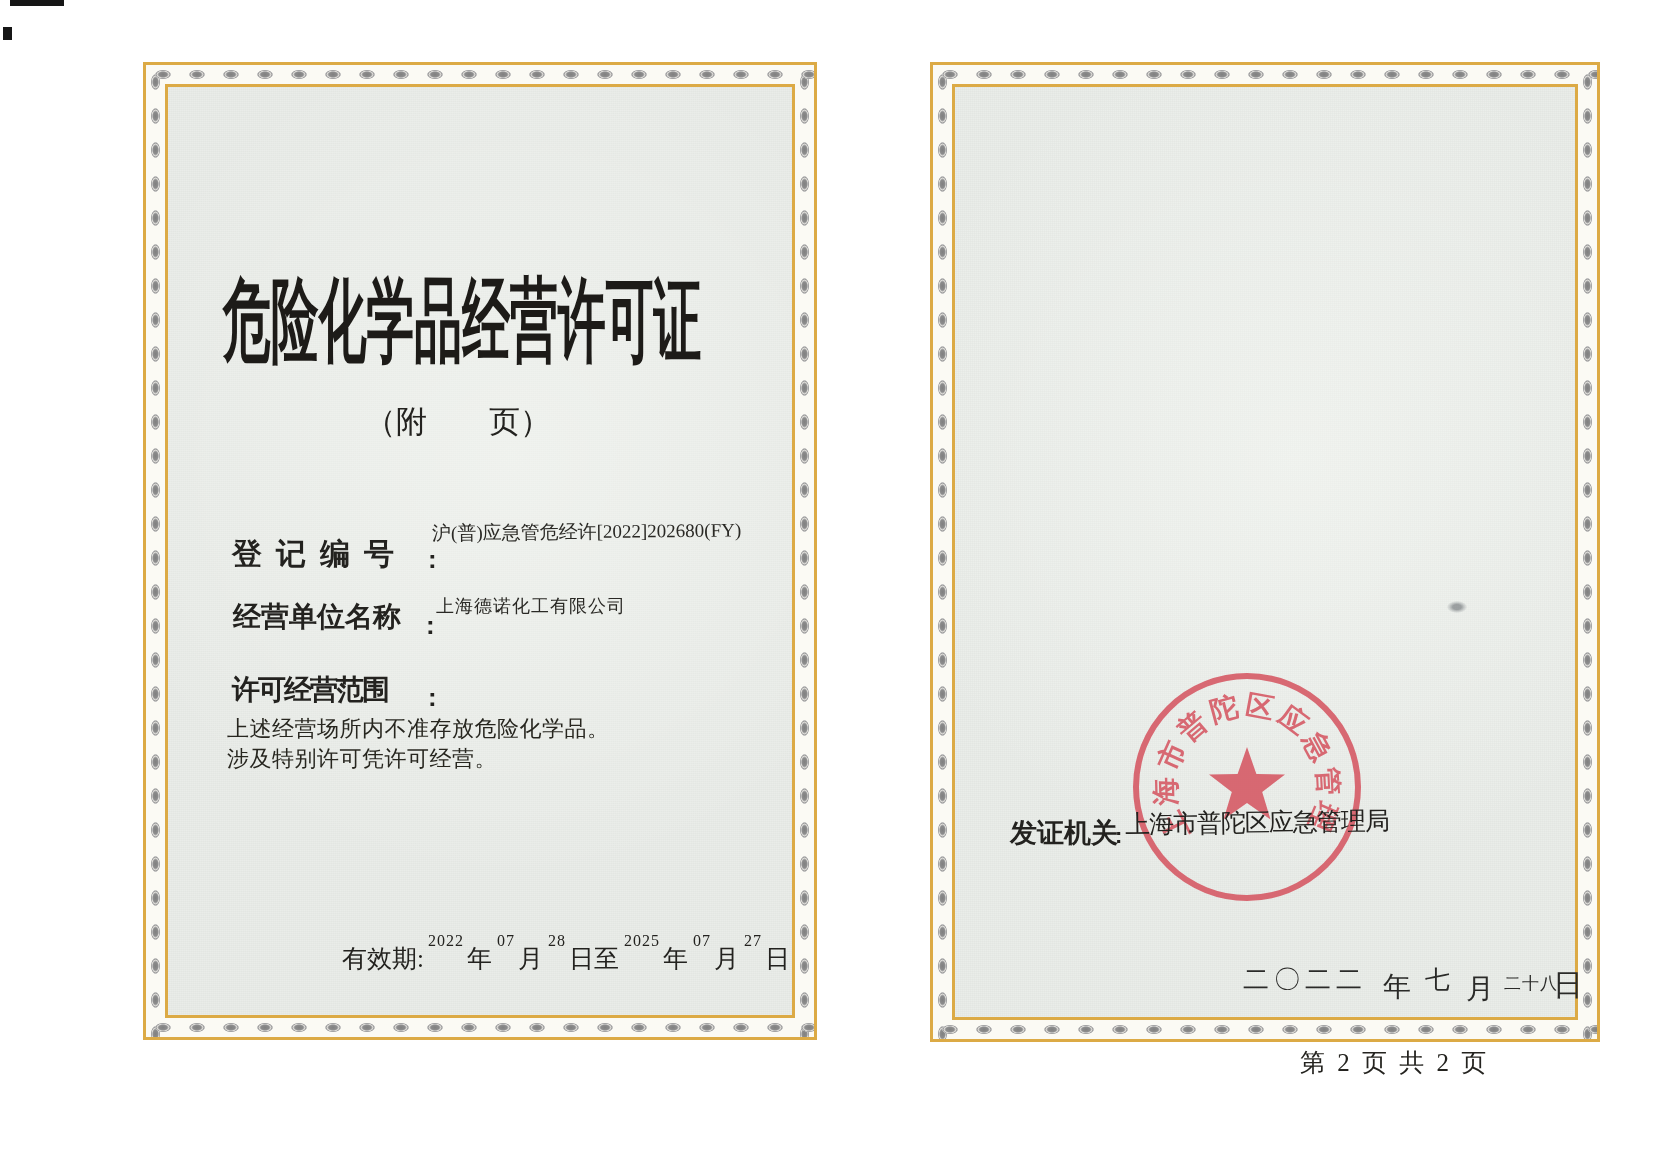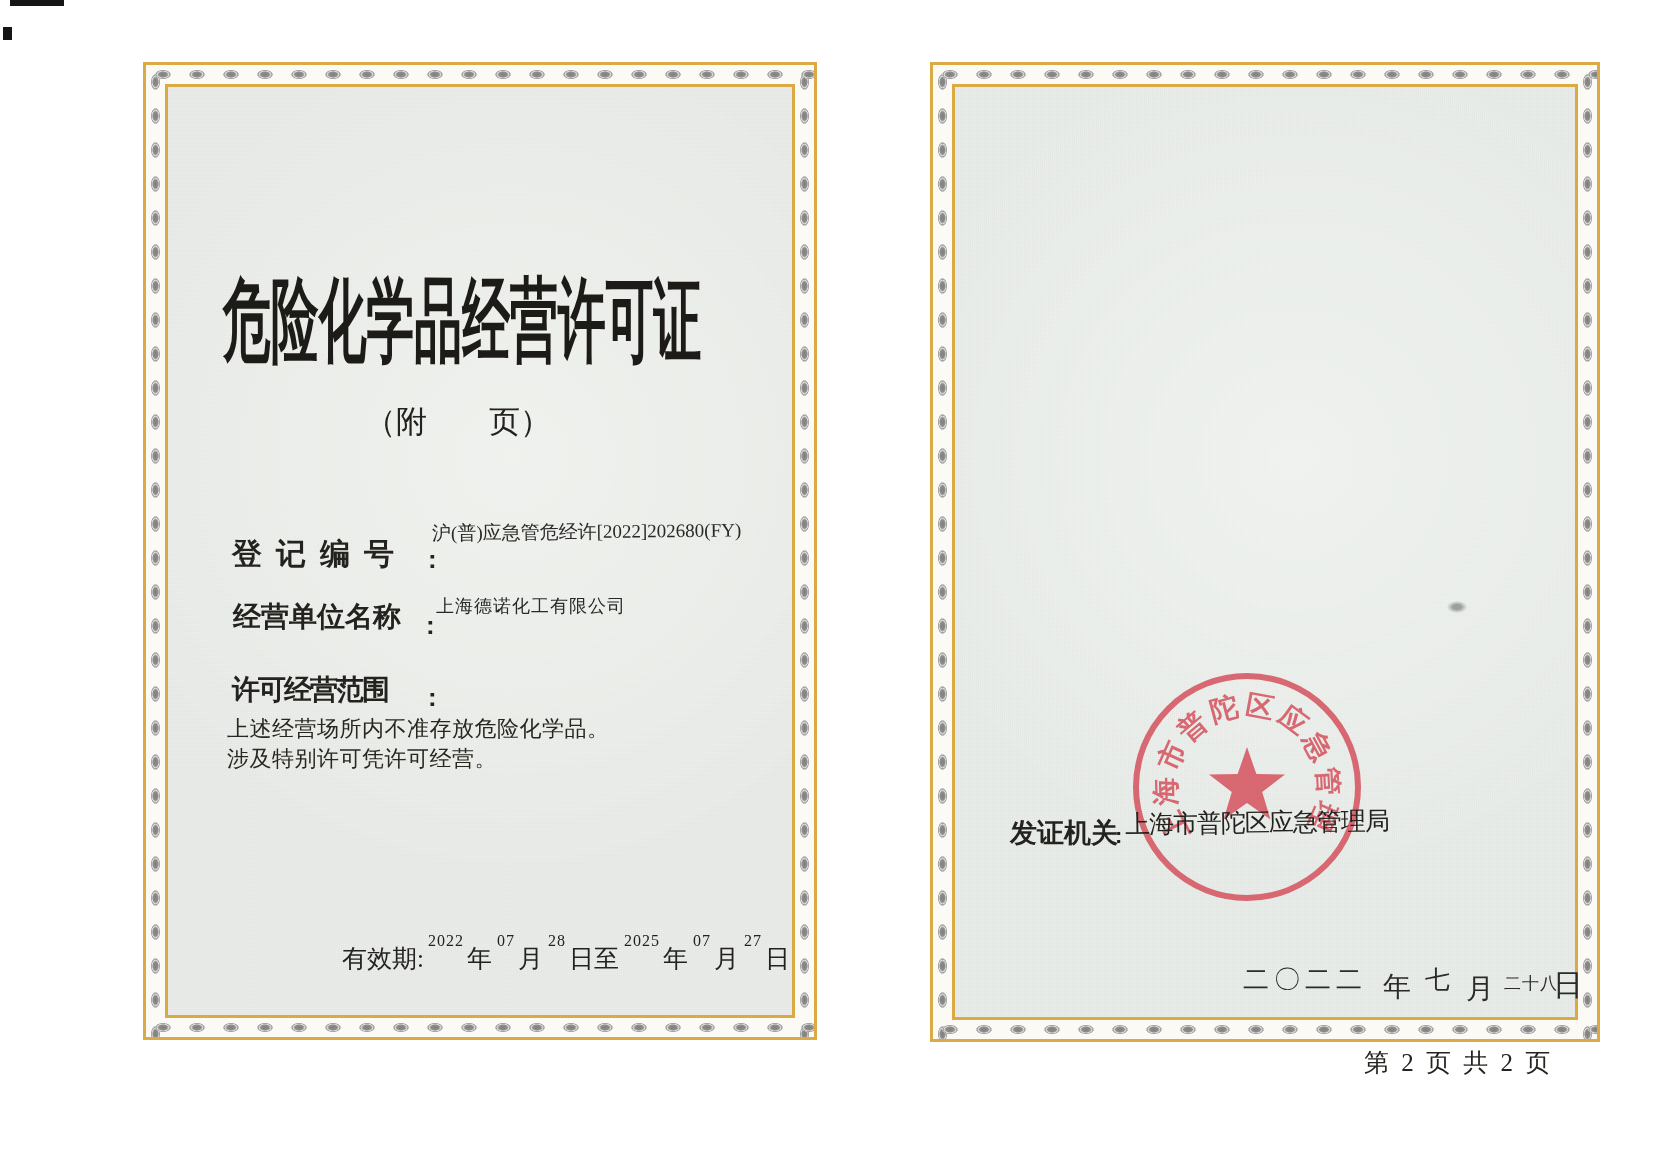--- a/index.html
+++ b/index.html
@@ -103,21 +103,21 @@
     font-family:"Liberation Serif", serif; color:#2a2a28;
   }
   .d0 { font-size:26px; letter-spacing:5px; }
   .d1 { font-size:28px; margin-left:16px; transform:translateY(9px); }
   .d2 { font-size:25px; margin-left:14px; transform:translateY(-1px); }
   .d3 { font-size:28px; margin-left:16px; transform:translateY(11px); }
   .d4 { font-size:17px; margin-left:10px;  transform:translateY(-2px); letter-spacing:1px; }
   .d5 { font-size:30px; margin-left:-5px; transform:translateY(9px); }
   
   .page-info {
-    position:absolute; left:1364px; top:1046px;
+    position:absolute; left:1300px; top:1046px;
     font-family:"Liberation Serif", serif; font-size:25px; letter-spacing:3px;
     color:#24231f; white-space:nowrap;
   }
   .print-label {
     position:absolute; left:1284px; top:1088px;
     font-family:"Liberation Sans", sans-serif; font-weight:bold;
     font-size:26px; letter-spacing:1px; color:#1f1e1b; white-space:nowrap;
   }
 </style>
 </head>

